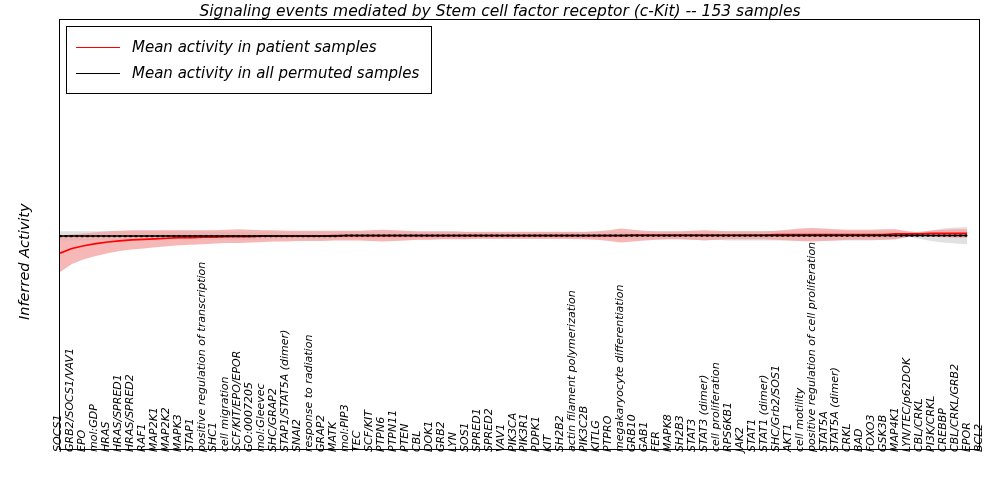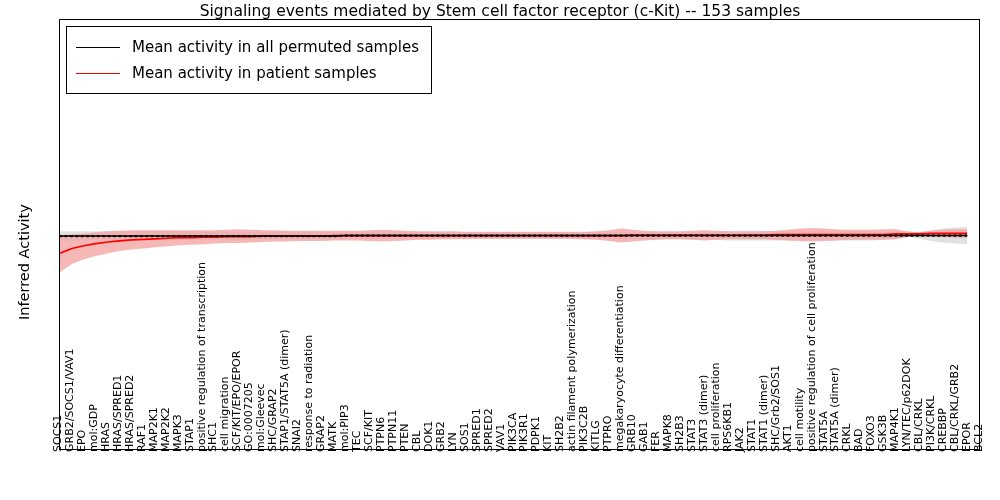--- a/index.html
+++ b/index.html
@@ -1,18 +1,18 @@
 <!DOCTYPE html>
 <html><head>
 <meta charset="utf-8">
 <style>
   html,body{margin:0;padding:0;}
   body{width:1000px;height:500px;background:#ffffff;
        font-family:"DejaVu Sans",sans-serif;overflow:hidden;}
-  #root{position:relative;width:1000px;height:500px;}
+  #root{position:relative;width:1000px;height:500px;font-style:italic;}
 
   
   #title{position:absolute;left:0;top:2px;width:1000px;text-align:center;
          font-size:15.5px;color:#000;white-space:nowrap;}
 
   
   #plot{position:absolute;left:59px;top:19px;width:921px;height:431px;
         border:1.3px solid #000;box-sizing:border-box;background:#fff;
         overflow:hidden;}
   #svgwrap{position:absolute;left:0;top:0;width:100%;height:100%;}
@@ -169,22 +169,22 @@
       <div class="xtl" style="left: 865.195px;">CBL/CRKL</div>
       <div class="xtl" style="left: 877.156px;">PI3K/CRKL</div>
       <div class="xtl" style="left: 889.117px;">CREBBP</div>
       <div class="xtl" style="left: 901.078px;">CBL/CRKL/GRB2</div>
       <div class="xtl" style="left: 913.039px;">EPOR</div>
       <div class="xtl" style="left: 925px;">BCL2</div>
     </div>
 
   <div id="legend">
     <div class="lgrow">
+      <span class="lgline red"></span>
+      <span class="lgtext">Mean activity in patient samples</span>
+    </div>
+    <div class="lgrow">
       <span class="lgline"></span>
       <span class="lgtext">Mean activity in all permuted samples</span>
-    </div>
-    <div class="lgrow">
-      <span class="lgline red"></span>
-      <span class="lgtext">Mean activity in patient samples</span>
     </div>
   </div>
 
 </div>
 
 </body></html>

